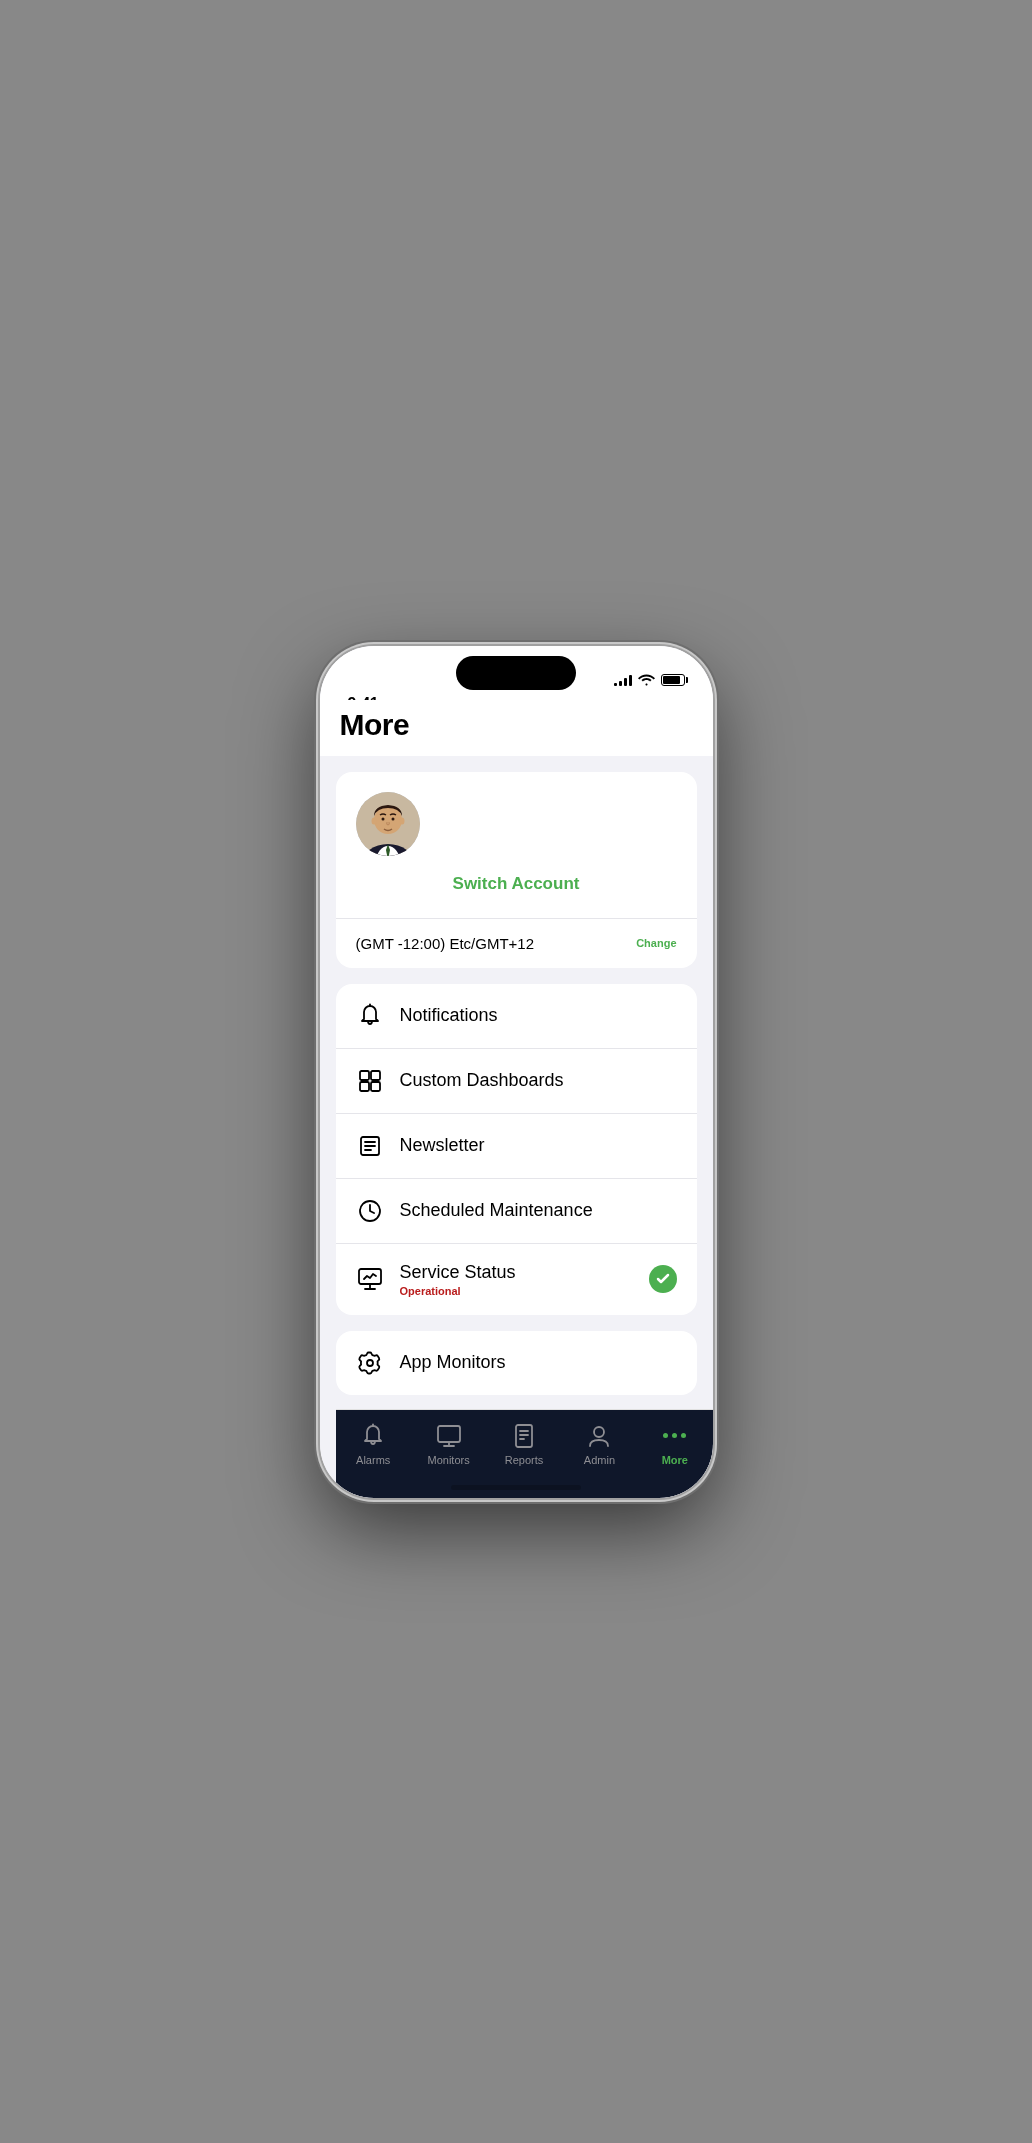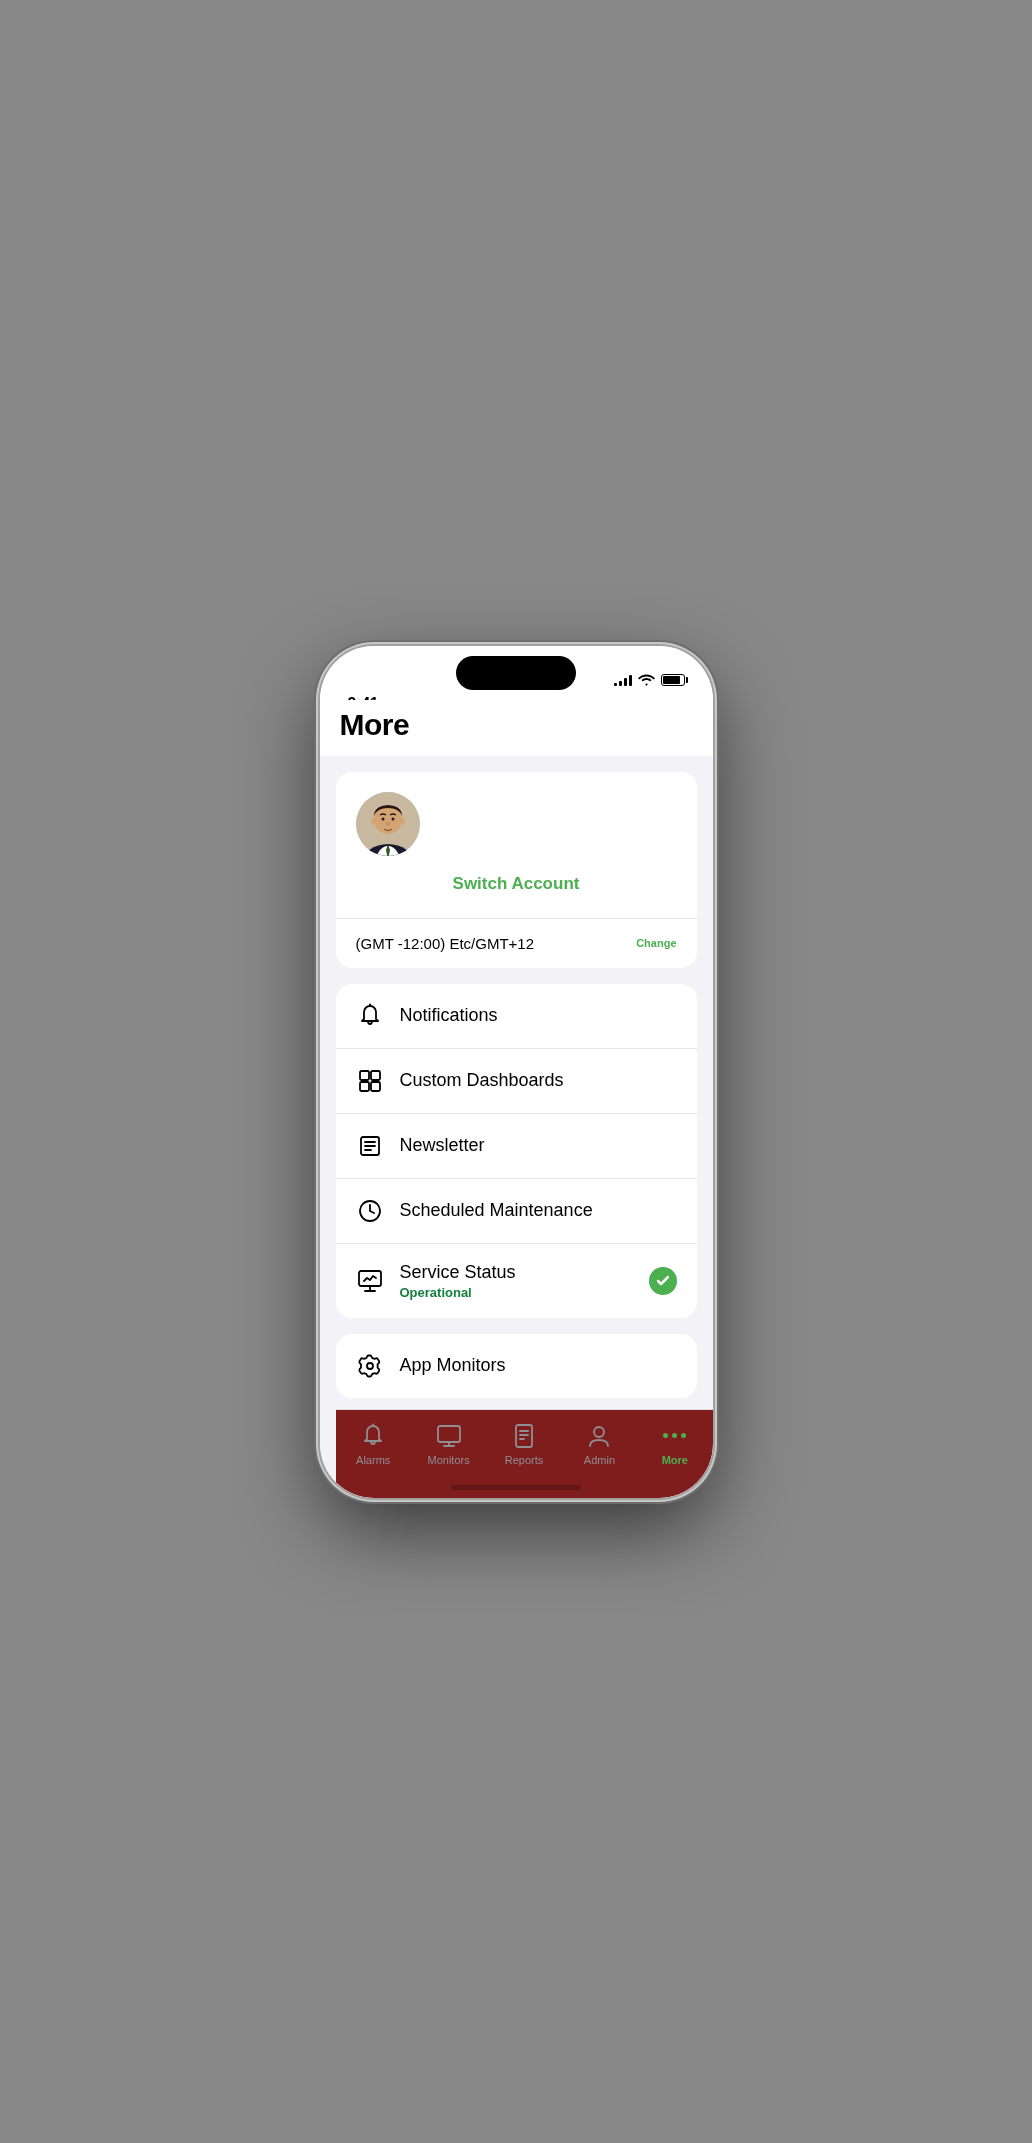--- a/index.html
+++ b/index.html
@@ -263,22 +263,22 @@
       flex: 1;
     }
 
     .menu-label {
       font-size: 18px;
       color: #000;
       font-weight: 400;
     }
 
     .menu-sublabel {
-      font-size: 13px;
-      color: #15803d;
+      font-size: 11px;
+      color: #b91c1c;
       font-weight: 600;
       margin-top: 2px;
     }
 
     .status-check {
       width: 28px;
       height: 28px;
       background: #4CAF50;
       border-radius: 50%;
       display: flex;
@@ -298,21 +298,21 @@
       border-radius: 16px;
       overflow: hidden;
     }
 
     
     .tab-bar {
       position: absolute;
       bottom: 0;
       left: 16px;
       right: 0;
-      background: #7f1d1d;
+      background: #0f172a;
       border-top: 1px solid #e0e0e0;
       padding: 8px 0 28px;
       display: flex;
     }
 
     .tab-item {
       flex: 1;
       display: flex;
       flex-direction: column;
       align-items: center;

